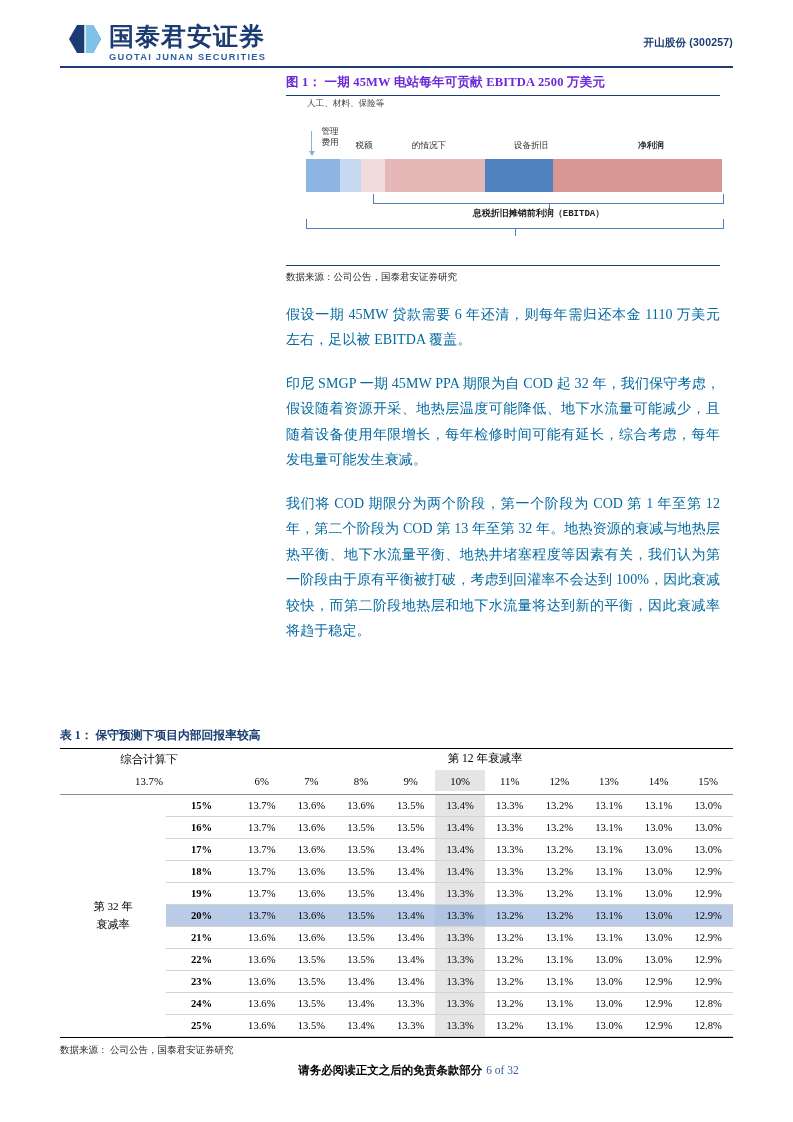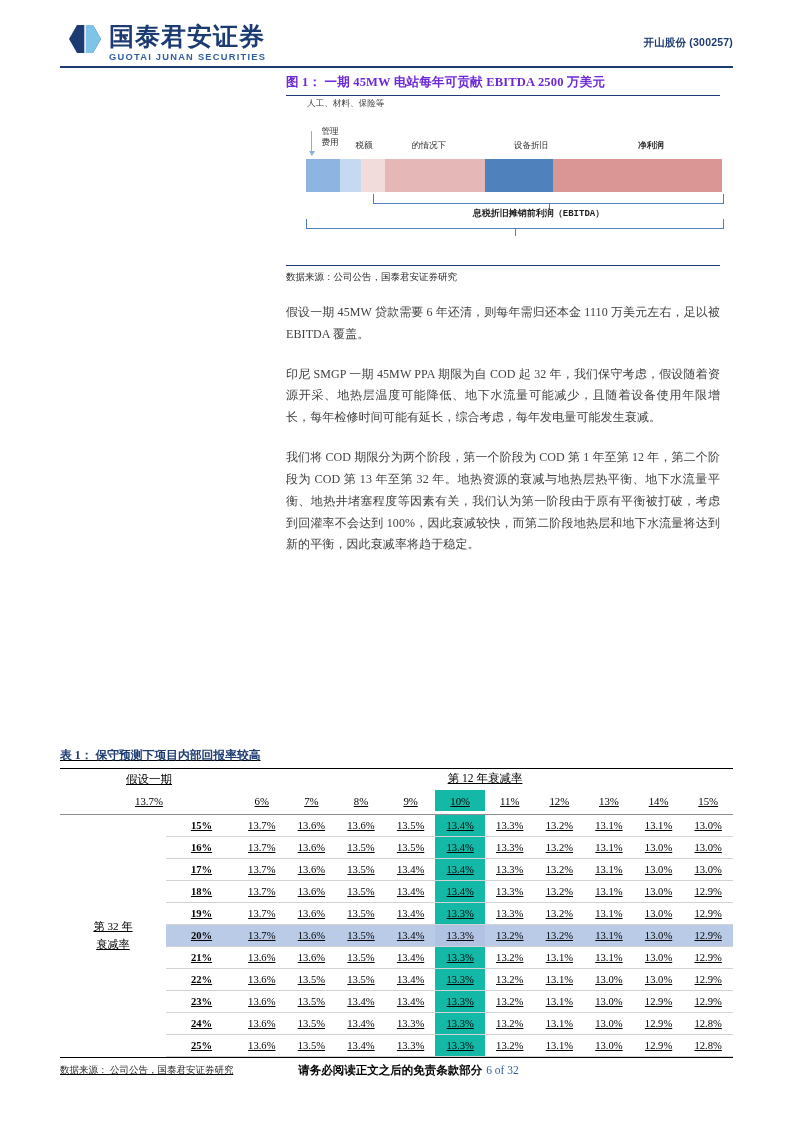--- a/index.html
+++ b/index.html
@@ -243,35 +243,34 @@
     font-family: "Liberation Serif", "DejaVu Serif", serif;
     font-size: 9.5px;
     color: #1f1f1f;
     border-top: 1.3px solid #1b3b72;
     padding-top: 5px;
     margin-top: 0px;
   }
 
   .body-par {
     font-family: "Liberation Serif", "DejaVu Serif", serif;
-    font-size: 12px;
+    font-size: 14px;
     line-height: 1.82;
-    color: #404040;
+    color: #0369a1;
     text-align: justify;
     margin-top: 18px;
     letter-spacing: 0.1px;
   }
 
   
   .table-block {
     position: absolute;
     left: 60px;
-    top: 748px;
+    top: 728px;
     width: 673px;
-    text-decoration: underline;
   }
   .tbl-title {
     font-family: "Liberation Serif", "DejaVu Serif", serif;
     font-size: 11.8px;
     font-weight: bold;
     color: #1b3b72;
     padding-bottom: 4px;
   }
   table.irr {
     border-collapse: collapse;
@@ -305,21 +304,21 @@
   .hdr-span-inner {
     display: block;
     padding-bottom: 2px;
   }
   .subhdr td {
     font-weight: bold;
     font-size: 10.8px;
   }
   .datarow td { border-bottom: 1px solid #d2d2d2; }
   .datarow td.rowval { font-weight: bold; }
-  .hl-col { background: #14b8a6; }
+  .hl-col { background: #e5e5e5; }
   .hl-row td { background: #b9cbe6; }
   .hl-row td.hl-col { background: #b0c3e2; }
   .rowgroup-label {
     font-weight: bold;
     font-size: 11.2px;
     line-height: 1.55;
   }
   .tbl-bottom-rule {
     border-top: 1.8px solid #000000;
     margin-top: 0;
@@ -420,21 +419,21 @@
         <col class="col-data">
         <col class="col-data">
       <col class="col-data">
         <col class="col-data">
         <col class="col-data">
         <col class="col-data">
         <col class="col-data">
     </colgroup>
     <tbody>
       <tr class="tr-top">
-        <td colspan="2" class="hdr-left">假设一期</td>
+        <td colspan="2" class="hdr-left">综合计算下</td>
         <td colspan="10" class="hdr-span">
           <span class="hdr-span-inner">第 12 年衰减率</span>
         </td>
       </tr>
       <tr class="subhdr" id="col-header-row">
         <td colspan="2" class="hdr-left">13.7%</td>
       <td>6%</td>
           <td>7%</td>
           <td>8%</td>
           <td>9%</td>

